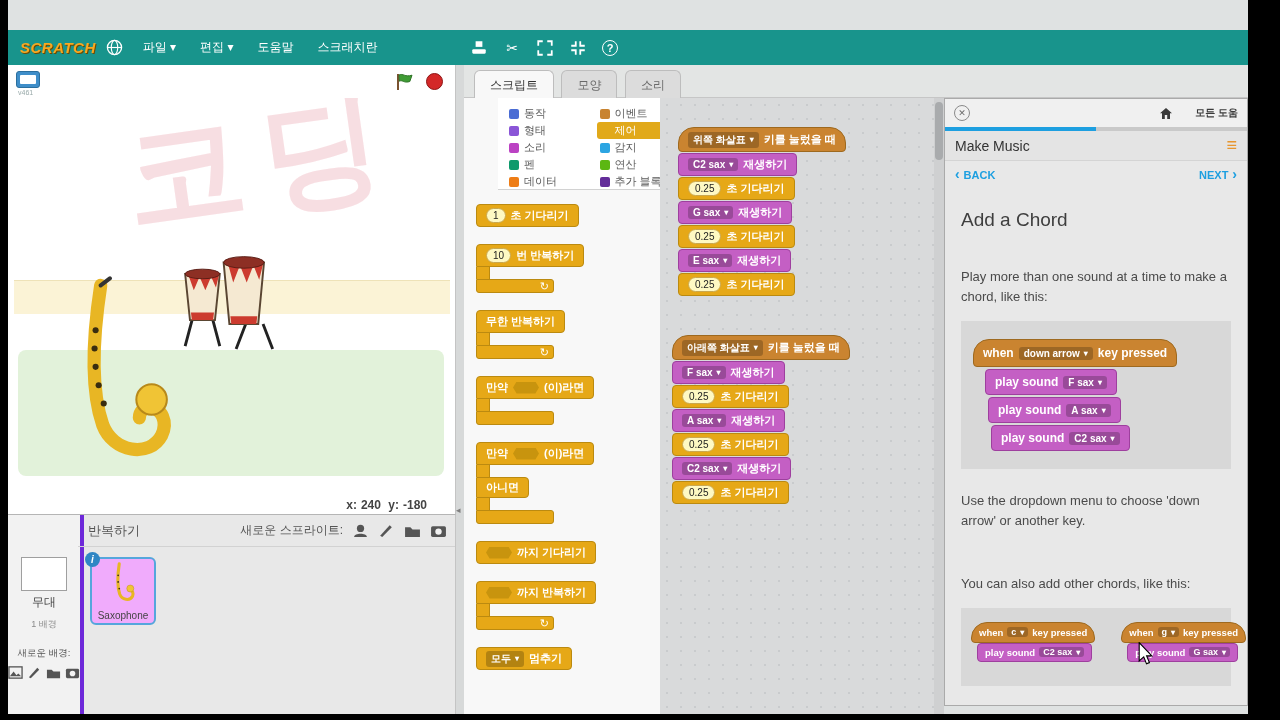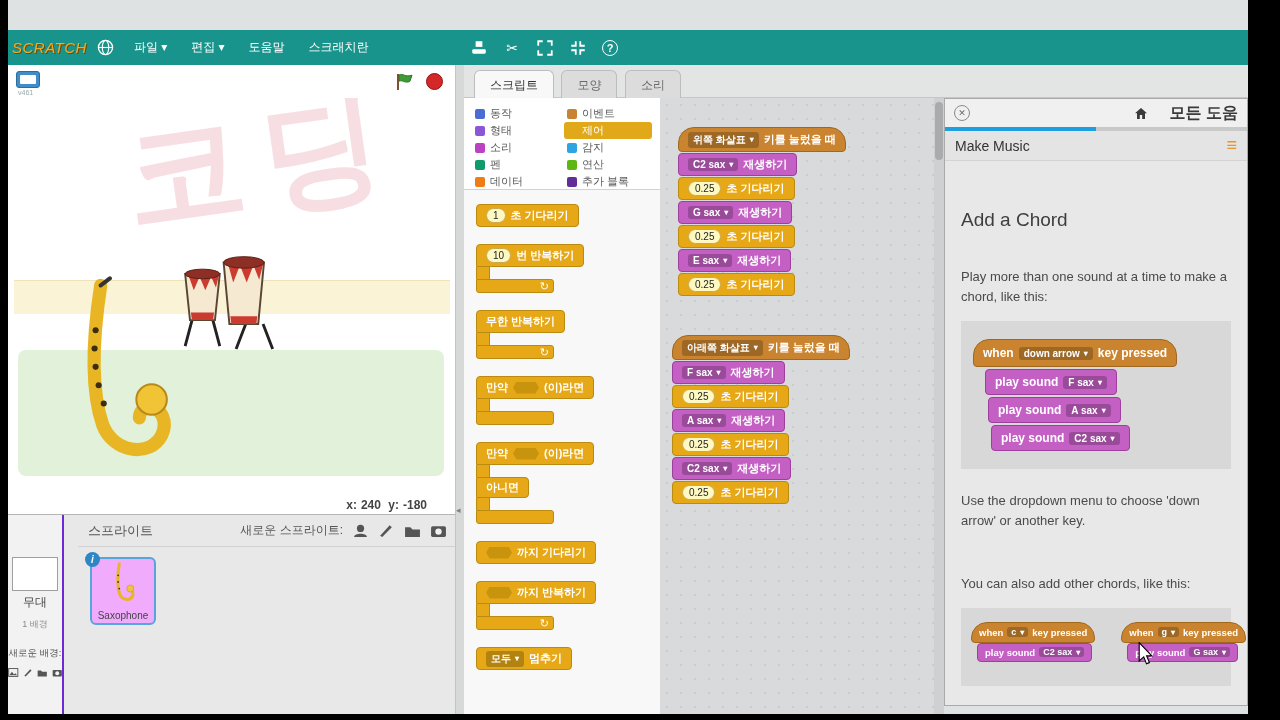--- a/index.html
+++ b/index.html
@@ -11,22 +11,22 @@
   .titlebar { position:absolute; left:0; top:0; right:0; height:30px; background:#0e5c60;
               display:flex; align-items:center; color:#e3ecec; font-size:12px; }
   .titlebar .cat { width:17px; height:17px; margin:0 8px 0 10px; }
   .win-controls { margin-left:auto; display:flex; height:100%; }
   .win-btn { width:46px; display:flex; align-items:center; justify-content:center;
              color:#d5e4e4; font-size:12px; cursor:default; }
 
   
   .menubar { position:absolute; left:0; top:30px; right:0; height:35px; background:#18948c;
              display:flex; align-items:center; color:#fff; }
-  .logo { font-size:15px; font-weight:normal; font-style:italic; color:#f7a821;
-          text-shadow:1px 1px 0 #6e4a00; margin:0 10px 0 4px; letter-spacing:.5px; }
+  .logo { font-size:15px; font-weight:bold; font-style:italic; color:#f7a821;
+          text-shadow:1px 1px 0 #6e4a00; margin:0 10px 0 12px; letter-spacing:.5px; }
   .globe { width:17px; height:17px; margin-right:8px; }
   .menu-item { padding:0 12px; font-size:12px; }
   .tool-icons { position:absolute; left:462px; display:flex; gap:15px; align-items:center; }
   .tool { width:18px; height:18px; display:flex; align-items:center; justify-content:center;
           color:#fff; font-size:13px; }
   .tool.help { border:1px solid #fff; border-radius:50%; width:16px; height:16px; font-size:11px; font-weight:bold; }
   .tool.help::after { content:"?"; }
   .tool.delete::after { content:"✂"; font-size:14px; }
 
   
@@ -52,22 +52,22 @@
 
   
   .sprite-panel { position:absolute; left:0; top:514px; width:448px; height:200px; background:#e8e8e8;
                   border-right:1px solid #c4c4c4; border-top:1px solid #b5b5b5; }
   .sp-header { position:absolute; left:70px; right:0; top:0; height:32px; display:flex; align-items:center;
                border-bottom:1px solid #d2d2d2; }
   .sp-title { margin-left:10px; font-size:13px; color:#555; }
   .new-sprite { margin-left:auto; margin-right:8px; display:flex; align-items:center; gap:9px;
                 font-size:12px; color:#555; }
   .mini-icon { width:17px; height:15px; }
-  .stage-col { position:absolute; left:0; top:0; bottom:0; width:56px; background:#f2f2f2;
-               border-right:2px solid #6d28d9; text-align:center; padding-top:42px; }
+  .stage-col { position:absolute; left:0; top:0; bottom:0; width:76px; background:#f2f2f2;
+               border-right:4px solid #6d28d9; text-align:center; padding-top:42px; }
   .stage-thumb { width:46px; height:34px; background:#fff; border:1px solid #9f9f9f; margin:0 auto 3px; }
   .stage-col .lbl { font-size:12px; color:#444; }
   .stage-col .sub { font-size:9px; color:#8a8a8a; margin-top:7px; }
   .new-backdrop { font-size:9.5px; color:#555; margin-top:16px; }
   .backdrop-icons { display:flex; justify-content:center; gap:4px; margin-top:5px; }
   .sprite-list { position:absolute; left:70px; top:32px; right:0; bottom:0; display:flex; gap:12px;
                  padding:10px 12px; align-items:flex-start; }
   .sprite-card { width:66px; padding:3px 2px 2px; text-align:center; border-radius:6px; position:relative; }
   .sprite-card.selected { background:#f0abfc; border:2px solid #55a6dc; }
   .sprite-card .thumb { width:52px; height:42px; margin:0 auto; }
@@ -83,21 +83,21 @@
 
   
   .tabbar { position:absolute; left:456px; top:65px; right:0; height:33px; background:#e3e5e4;
             border-bottom:1px solid #c6c6c6; padding:5px 0 0 10px; }
   .tab { display:inline-block; padding:6px 15px 7px; font-size:12px; color:#6a6a6a; background:#dcdcdc;
          border:1px solid #bdbdbd; border-bottom:none; border-radius:6px 6px 0 0; margin-right:3px; }
   .tab.active { background:#f8f8f8; color:#333; }
 
   
   .palette-col { position:absolute; left:456px; top:98px; width:224px; bottom:0; background:#f8f8f8;
-                 border-right:1px solid #c6c6c6; }
+                 border-right:1px solid #c6c6c6;padding-left:34px; }
   .categories { height:92px; background:#fff; border-bottom:1px solid #d2d2d2; display:flex;
                 padding:7px 0 0 8px; }
   .cat-col { width:92px; }
   .cat-item { display:flex; align-items:center; gap:5px; height:17px; font-size:11px; color:#5b5b5b;
               padding-left:3px; border-radius:3px; width:88px; }
   .cat-item.active { color:#fff; }
   .swatch { width:10px; height:10px; border-radius:2px; flex:none; }
   .palette-list { position:absolute; left:0; right:10px; top:92px; bottom:0; padding:14px 0 0 12px; overflow:hidden; }
   .palette-list > div { margin-bottom:17px; }
   .pal-scroll { position:absolute; right:0; top:92px; bottom:0; width:10px; background:#e4e4e4; }
@@ -133,21 +133,21 @@
   .canvas-scroll { position:absolute; right:0; top:0; bottom:0; width:10px; background:#cfd0d1; }
   .canvas-scroll .thumb-v { position:absolute; left:1px; width:8px; top:4px; height:58px; background:#a9abad; border-radius:4px; }
 
   
   .tips { position:absolute; left:936px; top:98px; right:0; bottom:8px; background:#e8e8e8;
           border:1px solid #aaa; overflow:hidden; }
   .tips-top { height:28px; display:flex; align-items:center; background:#f0f0f0; padding:0 9px; }
   .tips-close { width:16px; height:16px; border:1px solid #8a8a8a; border-radius:50%; color:#6c6c6c;
                 font-size:9px; display:flex; align-items:center; justify-content:center; }
   .tips-close::after { content:"✕"; }
-  .all-tips { margin-left:auto; display:flex; align-items:center; gap:22px; font-size:16px;
+  .all-tips { margin-left:auto; display:flex; align-items:center; gap:22px; font-size:10px;
               font-weight:bold; color:#3a3a3a; }
   .progress { height:4px; background:linear-gradient(to right,#1d9fe0 0 50%,#c9c9c9 50% 100%); }
   .tips-sec { height:30px; display:flex; align-items:center; padding:0 10px; font-size:14px;
               color:#333; border-bottom:1px solid #d4d4d4; background:#e4e4e4; }
   .burger { margin-left:auto; color:#e8962e; font-size:18px; font-weight:bold; }
   .burger::after { content:"≡"; }
   .tips-nav { height:25px; display:flex; align-items:center; justify-content:space-between;
               padding:0 10px; font-size:11px; font-weight:bold; color:#1d9fe0; }
   .chev-l::before { content:"‹ "; font-size:14px; }
   .chev-r::after { content:" ›"; font-size:14px; }
@@ -261,21 +261,21 @@
           <path d="M1 4 H6 L8 6 H15 V13 H1 Z" fill="#555"></path>
         </svg>
         <svg class="mini-icon" viewBox="0 0 16 14">
           <rect x="1" y="3" width="14" height="10" rx="1.5" fill="#555"></rect>
           <circle cx="8" cy="8" r="3" fill="#f2f2f2"></circle>
         </svg>
       </div>
     </div>
 
     <div class="sp-header">
-      <span class="sp-title">스프라이트</span>
+      <span class="sp-title">반복하기</span>
       <div class="new-sprite">
         <span>새로운 스프라이트:</span>
         <svg class="mini-icon" viewBox="0 0 16 14">
           <circle cx="8" cy="5" r="3.4" fill="#555"></circle>
           <path d="M2 13 C2 9 14 9 14 13 Z" fill="#555"></path>
         </svg>
         <svg class="mini-icon" viewBox="0 0 16 14">
           <path d="M2 12 L11 2 L13 4 L4 13 Z" fill="#555"></path>
         </svg>
         <svg class="mini-icon" viewBox="0 0 16 14">
@@ -533,20 +533,24 @@
           <path d="M7 1 L13 6.2 H11 V12 H8.2 V8 H5.8 V12 H3 V6.2 H1 Z" fill="#3a3a3a"></path>
         </svg>
         <span>모든 도움</span>
       </span>
     </div>
     <div class="progress"></div>
     <div class="tips-sec">
       <span>Make Music</span>
       <span class="burger"></span>
     </div>
+    <div class="tips-nav">
+      <span class="chev-l">BACK</span>
+      <span class="chev-r">NEXT</span>
+    </div>
 
     <div class="tips-body">
       <h2 class="tips-h">Add a Chord</h2>
       <p class="tips-p">Play more than one sound at a time to make a chord, like this:</p>
 
       <div class="tip-card">
         <div class="tip-stack">
           <div class="sblock hat">
             <span>when</span>
             <span class="dd">

